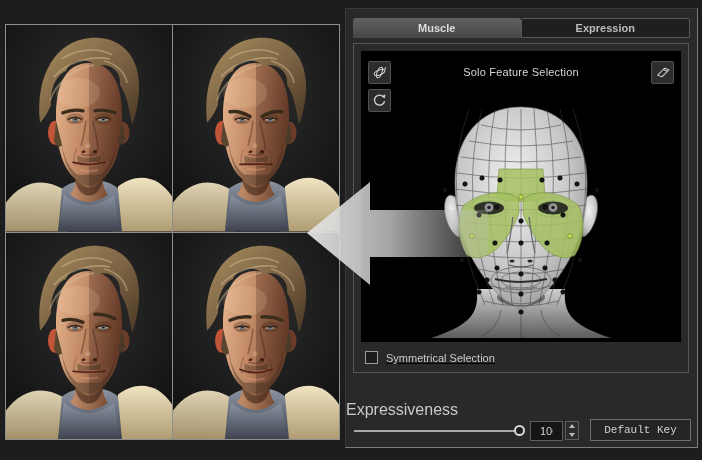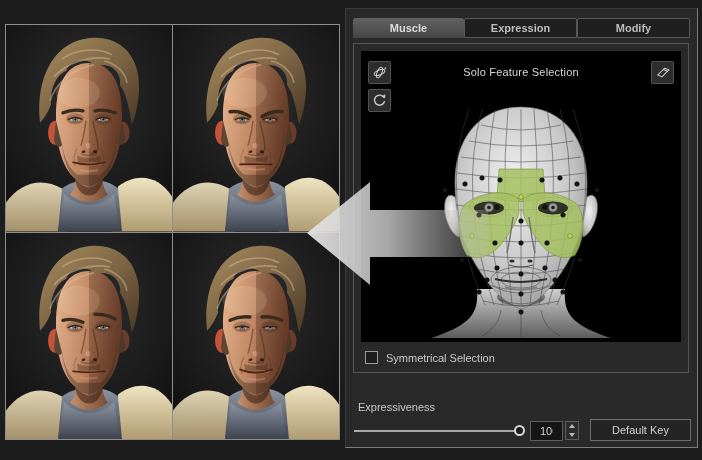--- a/index.html
+++ b/index.html
@@ -16,51 +16,51 @@
     background:#292929;border:1px solid #3a3a3a;border-right-color:#7d7d7d;border-bottom-color:#7d7d7d;}
   #panel-titlebar{position:relative;height:20px;background:linear-gradient(#95ce2f,#7cb31e);
     display:flex;align-items:center;justify-content:center;}
   #panel-title{font-size:11px;font-weight:bold;color:#101c03;}
   #panel-close{position:absolute;right:5px;top:2px;width:16px;height:16px;cursor:pointer;
     display:flex;align-items:center;justify-content:center;background:transparent;border:none;padding:0;}
   #tabbar{display:flex;margin:9px 7px 0 7px;height:20px;}
   .tab{flex:1;display:flex;align-items:center;justify-content:center;font-size:11px;font-weight:bold;
     color:#bdbdbd;background:#1f1f1f;border:1px solid #585858;border-radius:2px 2px 0 0;box-sizing:border-box;}
   .tab.active{background:linear-gradient(#616161,#464646);border:none;color:#dcdcdc;border-radius:3px 3px 0 0;}
-  #content-box{margin:5px 8px 8px 7px;height:330px;box-sizing:border-box;border:1px solid #555;padding:7px;}
+  #content-box{margin:5px 8px 8px 7px;height:330px;box-sizing:border-box;border:1px solid #555;padding:7px;text-decoration:underline;}
   #viewport{position:relative;background:#000;height:291px;overflow:hidden;}
   #vp-caption{position:absolute;top:15px;left:0;width:100%;text-align:center;
     font-size:11px;color:#d9d9d9;letter-spacing:.2px;}
   .vp-btn{position:absolute;width:23px;height:23px;background:#2d2d2d;border:1px solid #525252;
     border-radius:2px;display:flex;align-items:center;justify-content:center;padding:0;cursor:pointer;}
   #btn-orbit{left:7px;top:10px;} #btn-reset{left:7px;top:38px;} #btn-eraser{right:7px;top:10px;}
   #head-wire{position:absolute;left:0;bottom:0;}
   #symmetry-row{display:flex;align-items:flex-end;margin-top:6px;height:16px;cursor:pointer;}
   #symmetry-checkbox{width:13px;height:13px;box-sizing:border-box;border:1px solid #9c9c9c;
     background:#1c1c1c;margin:0 8px 0 4px;}
   #symmetry-label{font-size:11px;color:#cacaca;}
-  #expr-label{position:absolute;left:12px;top:392px;font-size:11px;color:#c9c9c9;}
+  #expr-label{position:absolute;left:0;top:392px;font-size:16px;color:#c9c9c9;}
   #expr-slider{position:absolute;left:8px;top:414px;width:170px;height:16px;cursor:pointer;}
   #expr-track{position:absolute;left:0;top:7px;width:161px;height:2px;background:#a9a9a9;}
   #expr-handle{position:absolute;left:160px;top:2px;width:11px;height:11px;border-radius:50%;
     border:2px solid #d8d8d8;background:#1d1d1d;box-sizing:border-box;}
   #expr-value{position:absolute;left:184px;top:412px;width:33px;height:19px;box-sizing:border-box;
     background:#151515;border:1px solid #5e5e5e;color:#d2d2d2;font-size:11px;text-align:center;
     font-family:"Liberation Sans",sans-serif;padding:9px;}
   #expr-spinner{position:absolute;left:219px;top:412px;width:14px;height:19px;box-sizing:border-box;
     border:1px solid #5e5e5e;background:#2c2c2c;display:flex;flex-direction:column;}
   .spin-btn{flex:1;display:flex;align-items:center;justify-content:center;padding:0;border:none;
     background:transparent;cursor:pointer;}
   .tri-up{width:0;height:0;border-left:3.5px solid transparent;border-right:3.5px solid transparent;
     border-bottom:4.5px solid #b9b9b9;}
   .tri-down{width:0;height:0;border-left:3.5px solid transparent;border-right:3.5px solid transparent;
     border-top:4.5px solid #b9b9b9;}
   #default-key-btn{position:absolute;left:244px;top:410px;width:101px;height:22px;box-sizing:border-box;
     background:#242424;border:1px solid #6f6f6f;color:#d2d2d2;font-size:11px;cursor:pointer;
-    font-family:Liberation Sans, sans-serif;}
+    font-family:Liberation Mono, monospace;}
   
   #apply-arrow{position:absolute;left:302px;top:179px;z-index:6;pointer-events:none;}
 </style>
 </head>
 <body>
 
 <div id="screen">
 
   <div id="portrait-grid">
     <div class="portrait-cell">
@@ -391,21 +391,20 @@
   </g>
         </svg>
       </div>
   </div>
 
   <div id="edit-panel">
 
     <div id="tabbar">
       <div class="tab active">Muscle</div>
       <div class="tab">Expression</div>
-      <div class="tab">Modify</div>
     </div>
 
     <div id="content-box">
       <div id="viewport">
         <div id="vp-caption">Solo Feature Selection</div>
         <button class="vp-btn" id="btn-orbit">
           <svg width="15" height="15" viewBox="0 0 16 16">
             <g fill="none" stroke="#cfcfcf" stroke-width="1.1">
               <ellipse cx="8" cy="8" rx="6" ry="2.5" transform="rotate(-22 8 8)"></ellipse>
               <ellipse cx="8" cy="8" rx="2.5" ry="6" transform="rotate(22 8 8)"></ellipse>

